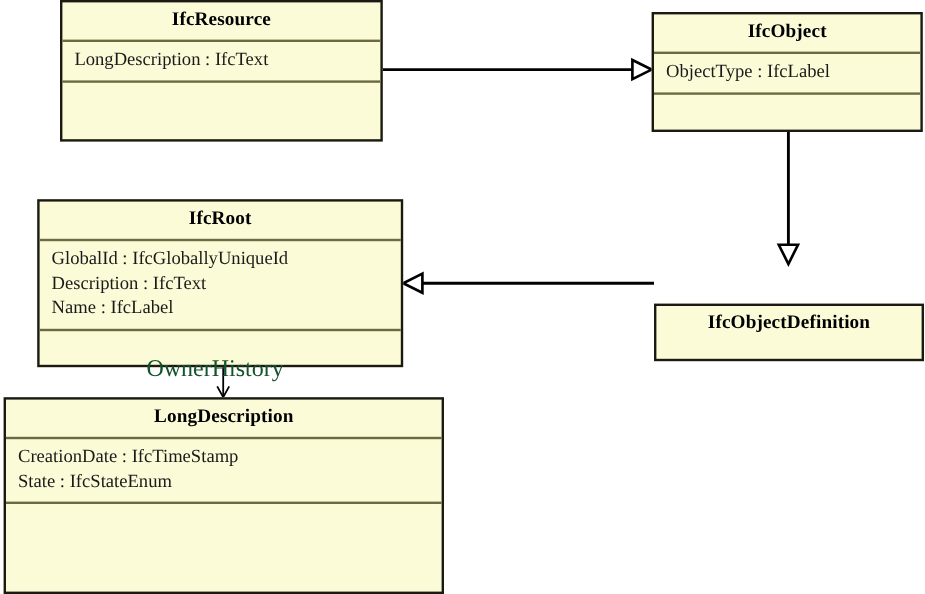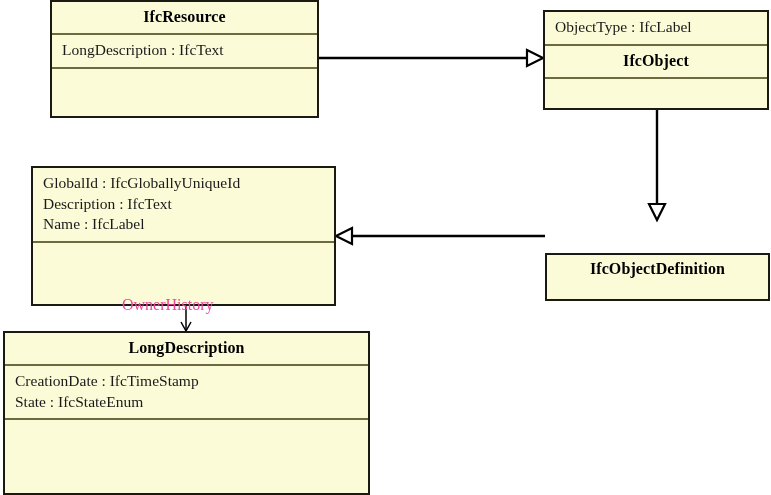--- a/index.html
+++ b/index.html
@@ -52,22 +52,22 @@
     position: absolute;
     left: 0;
     top: 0;
     width: 771px;
     height: 495px;
     z-index: 2;
     pointer-events: none;
   }
   .edge-label {
     position: absolute;
-    font-size: 16px;
-    color: #ec4899;
+    font-size: 20px;
+    color: #14532d;
     white-space: nowrap;
     z-index: 6;
   }
 </style>
 </head>
 <body>
 
 <div id="canvas">
 
   <svg class="edge-layer" viewBox="0 0 771 495" width="771" height="495" xmlns="http://www.w3.org/2000/svg">
@@ -95,28 +95,29 @@
 
   <div class="uml-class" style="left:50px; top:0px; width:269px; height:118px;">
     <div class="compartment cls-name">IfcResource</div>
     <div class="compartment cls-attrs">
       <div class="attr">LongDescription : IfcText</div>
     </div>
     <div class="compartment cls-ops"></div>
   </div>
 
   <div class="uml-class" style="left:543px; top:10px; width:226px; height:100px;">
+    <div class="compartment cls-name">IfcObject</div>
     <div class="compartment cls-attrs">
       <div class="attr">ObjectType : IfcLabel</div>
     </div>
-    <div class="compartment cls-name">IfcObject</div>
     <div class="compartment cls-ops"></div>
   </div>
 
   <div class="uml-class" style="left:31px; top:166px; width:305px; height:140px;">
+    <div class="compartment cls-name">IfcRoot</div>
     <div class="compartment cls-attrs">
       <div class="attr">GlobalId : IfcGloballyUniqueId</div>
       <div class="attr">Description : IfcText</div>
       <div class="attr">Name : IfcLabel</div>
     </div>
     <div class="compartment cls-ops"></div>
   </div>
 
   <div class="uml-class" style="left:545px; top:219px; width:225px; height:48px;margin-top:34px;">
     <div class="compartment cls-name" style="padding:5px 4px 6px 4px;">IfcObjectDefinition</div>

